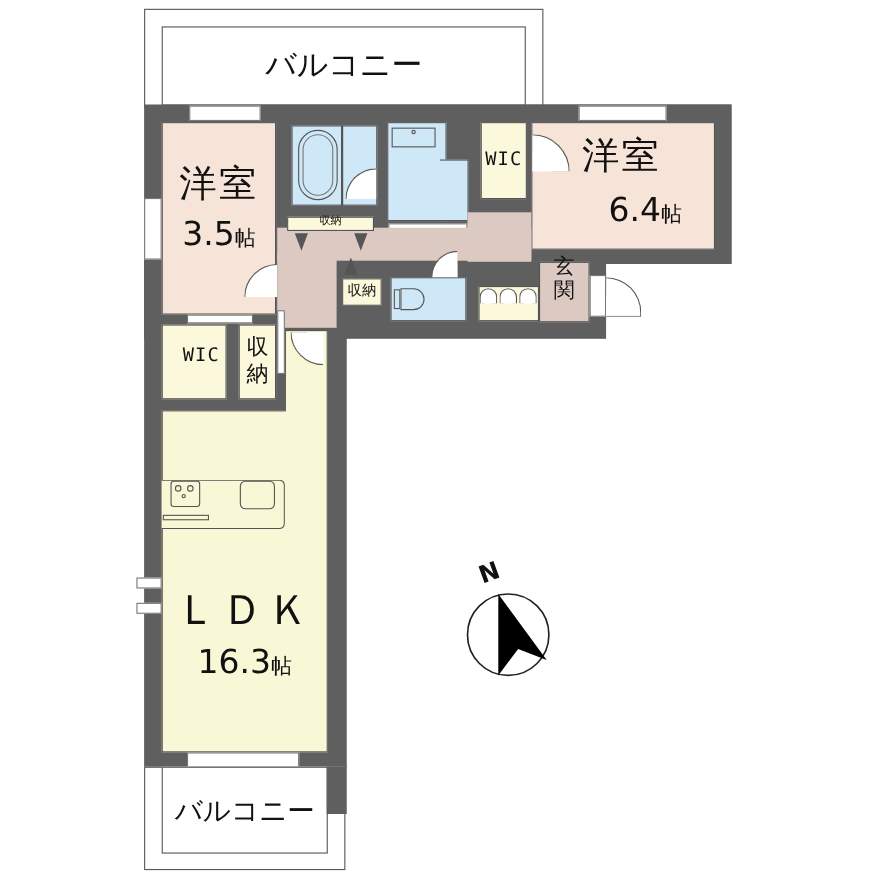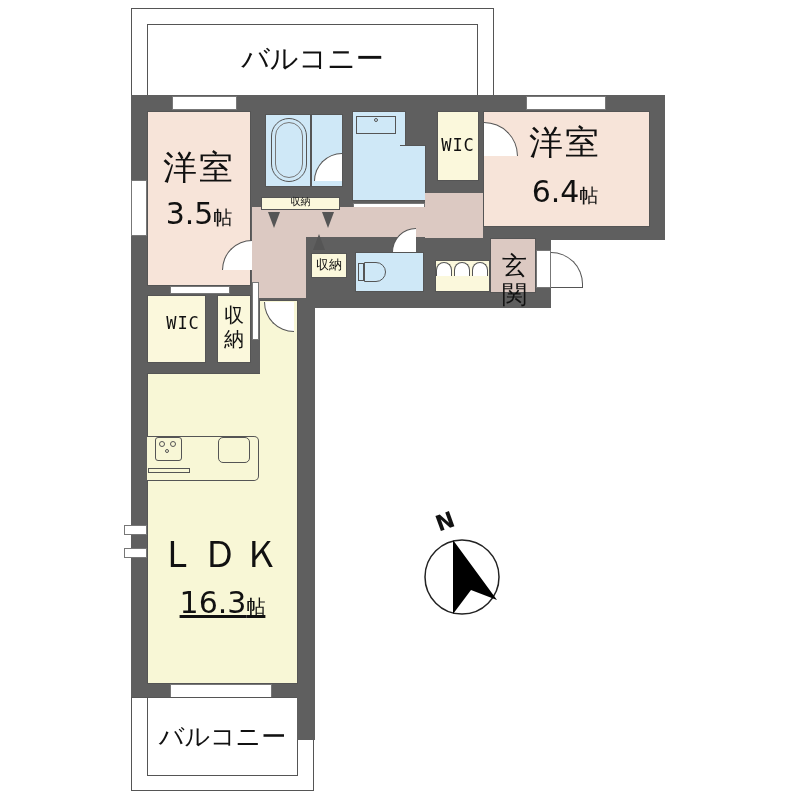--- a/index.html
+++ b/index.html
@@ -66,21 +66,21 @@
 <div class="abs" style="left:374px; top:118px; width:4px; height:4px; border:1px solid #555; border-radius:50%;"></div>
 <div class="abs window" style="left:353px; top:203px; width:72px; height:7px;"></div>
 
 <div class="abs room-cream" style="left:437px; top:111px; width:42px; height:70px;"></div>
 <div class="abs label lbl-wic" style="left:437px; top:137px; width:42px;">WIC</div>
 <div class="abs door-leaf" style="left:484px; top:122px; width:34px; height:34px; border-radius:0 34px 0 0; border-left:none; border-bottom:none;"></div>
 
 <div class="abs room-pink" style="left:483px; top:111px; width:167px; height:116px;"></div>
 <div class="abs door-leaf" style="left:484px; top:122px; width:34px; height:34px; border-radius:0 34px 0 0; border-left:none; border-bottom:none;"></div>
 <div class="abs label lbl-big" style="left:510px; top:125px; width:110px;">洋室</div>
-<div class="abs label lbl-size" style="left:510px; top:176px; width:110px;">
+<div class="abs label lbl-size" style="left:510px; top:176px; width:110px;text-align:right;">
   <span>6.4</span><small>帖</small>
 </div>
 <div class="abs door-leaf" style="left:452px; top:196px; width:30px; height:28px; border-radius:28px 0 0 0; border-right:none; border-bottom:none; transform:scaleY(-1);"></div>
 
 <div class="abs hall" style="left:252px; top:207px; width:231px; height:30px;"></div>
 <div class="abs hall" style="left:252px; top:230px; width:54px; height:68px;"></div>
 <div class="abs hall" style="left:425px; top:193px; width:58px; height:45px;"></div>
 
 <div class="abs room-cream" style="left:261px; top:197px; width:79px; height:13px;"></div>
 <div class="abs label lbl-tiny" style="left:261px; top:197px; width:79px;">収納</div>
@@ -95,21 +95,21 @@
 <div class="abs" style="left:364px; top:262px; width:22px; height:20px; border:1px solid #555; border-radius:0 12px 12px 0; background:#cfe8f7;"></div>
 <div class="abs" style="left:358px; top:263px; width:6px; height:18px; border:1px solid #555; background:#cfe8f7;"></div>
 <div class="abs door-leaf" style="left:392px; top:228px; width:24px; height:24px; border-radius:24px 0 0 0; border-right:none; border-bottom:none;"></div>
 
 <div class="abs room-cream" style="left:435px; top:260px; width:55px; height:32px;"></div>
 <div class="abs door-leaf" style="left:436px; top:262px; width:16px; height:14px; border-radius:14px 14px 0 0; border-bottom:none;"></div>
 <div class="abs door-leaf" style="left:454px; top:262px; width:16px; height:14px; border-radius:14px 14px 0 0; border-bottom:none;"></div>
 <div class="abs door-leaf" style="left:472px; top:262px; width:16px; height:14px; border-radius:14px 14px 0 0; border-bottom:none;"></div>
 
 <div class="abs hall" style="left:490px; top:238px; width:46px; height:55px; border:1.5px solid #555;"></div>
-<div class="abs label lbl-mid" style="left:490px; top:252px; width:46px; font-size:25px; line-height:1.15; white-space:normal;">
+<div class="abs label lbl-mid" style="left:490px; top:232px; width:46px; font-size:19px; line-height:1.15; white-space:normal;">
   <span style="display:inline-block; width:22px; word-break:break-all;">玄関</span>
 </div>
 <div class="abs window" style="left:536px; top:250px; width:15px; height:38px;"></div>
 <div class="abs door-leaf" style="left:551px; top:252px; width:32px; height:36px; border-radius:0 36px 0 0; border-left:none; border-bottom:1px solid #555;"></div>
 
 <div class="abs room-cream" style="left:147px; top:295px; width:59px; height:68px;"></div>
 <div class="abs label lbl-wic" style="left:160px; top:315px; width:46px;">WIC</div>
 <div class="abs window" style="left:170px; top:286px; width:60px; height:8px;"></div>
 
 <div class="abs room-cream" style="left:217px; top:295px; width:34px; height:68px;"></div>
@@ -124,21 +124,21 @@
 
 <div class="abs" style="left:147px; top:436px; width:112px; height:45px; border:1.5px solid #555; border-left:none; border-radius:0 5px 5px 0; background:#f8f7d6;"></div>
 <div class="abs" style="left:155px; top:437px; width:27px; height:24px; border:1.5px solid #555; border-radius:3px; background:#f8f7d6;"></div>
 <div class="abs" style="left:159px; top:441px; width:6px; height:6px; border:1.5px solid #555; border-radius:50%;"></div>
 <div class="abs" style="left:170px; top:441px; width:6px; height:6px; border:1.5px solid #555; border-radius:50%;"></div>
 <div class="abs" style="left:165px; top:449px; width:4px; height:4px; border:1.5px solid #555; border-radius:50%;"></div>
 <div class="abs" style="left:218px; top:437px; width:32px; height:26px; border:1.5px solid #555; border-radius:5px; background:#f8f7d6;"></div>
 <div class="abs" style="left:148px; top:468px; width:42px; height:5px; border:1px solid #555;"></div>
 
 <div class="abs label" style="left:147px; top:535px; width:151px; font-size:38px; letter-spacing:4px;">ＬＤＫ</div>
-<div class="abs label lbl-size" style="left:147px; top:587px; width:151px;text-decoration:underline;">
+<div class="abs label lbl-size" style="left:147px; top:587px; width:151px;">
   <span>16.3</span><small>帖</small>
 </div>
 
 <div class="abs window" style="left:124px; top:525px; width:23px; height:10px;"></div>
 <div class="abs window" style="left:124px; top:548px; width:23px; height:10px;"></div>
 
 <div class="abs window" style="left:170px; top:684px; width:102px; height:14px;"></div>
 
 <div class="abs balcony-outer" style="left:131px; top:697px; width:183px; height:94px;"></div>
 <div class="abs balcony-inner" style="left:147px; top:697px; width:151px; height:79px;"></div>

